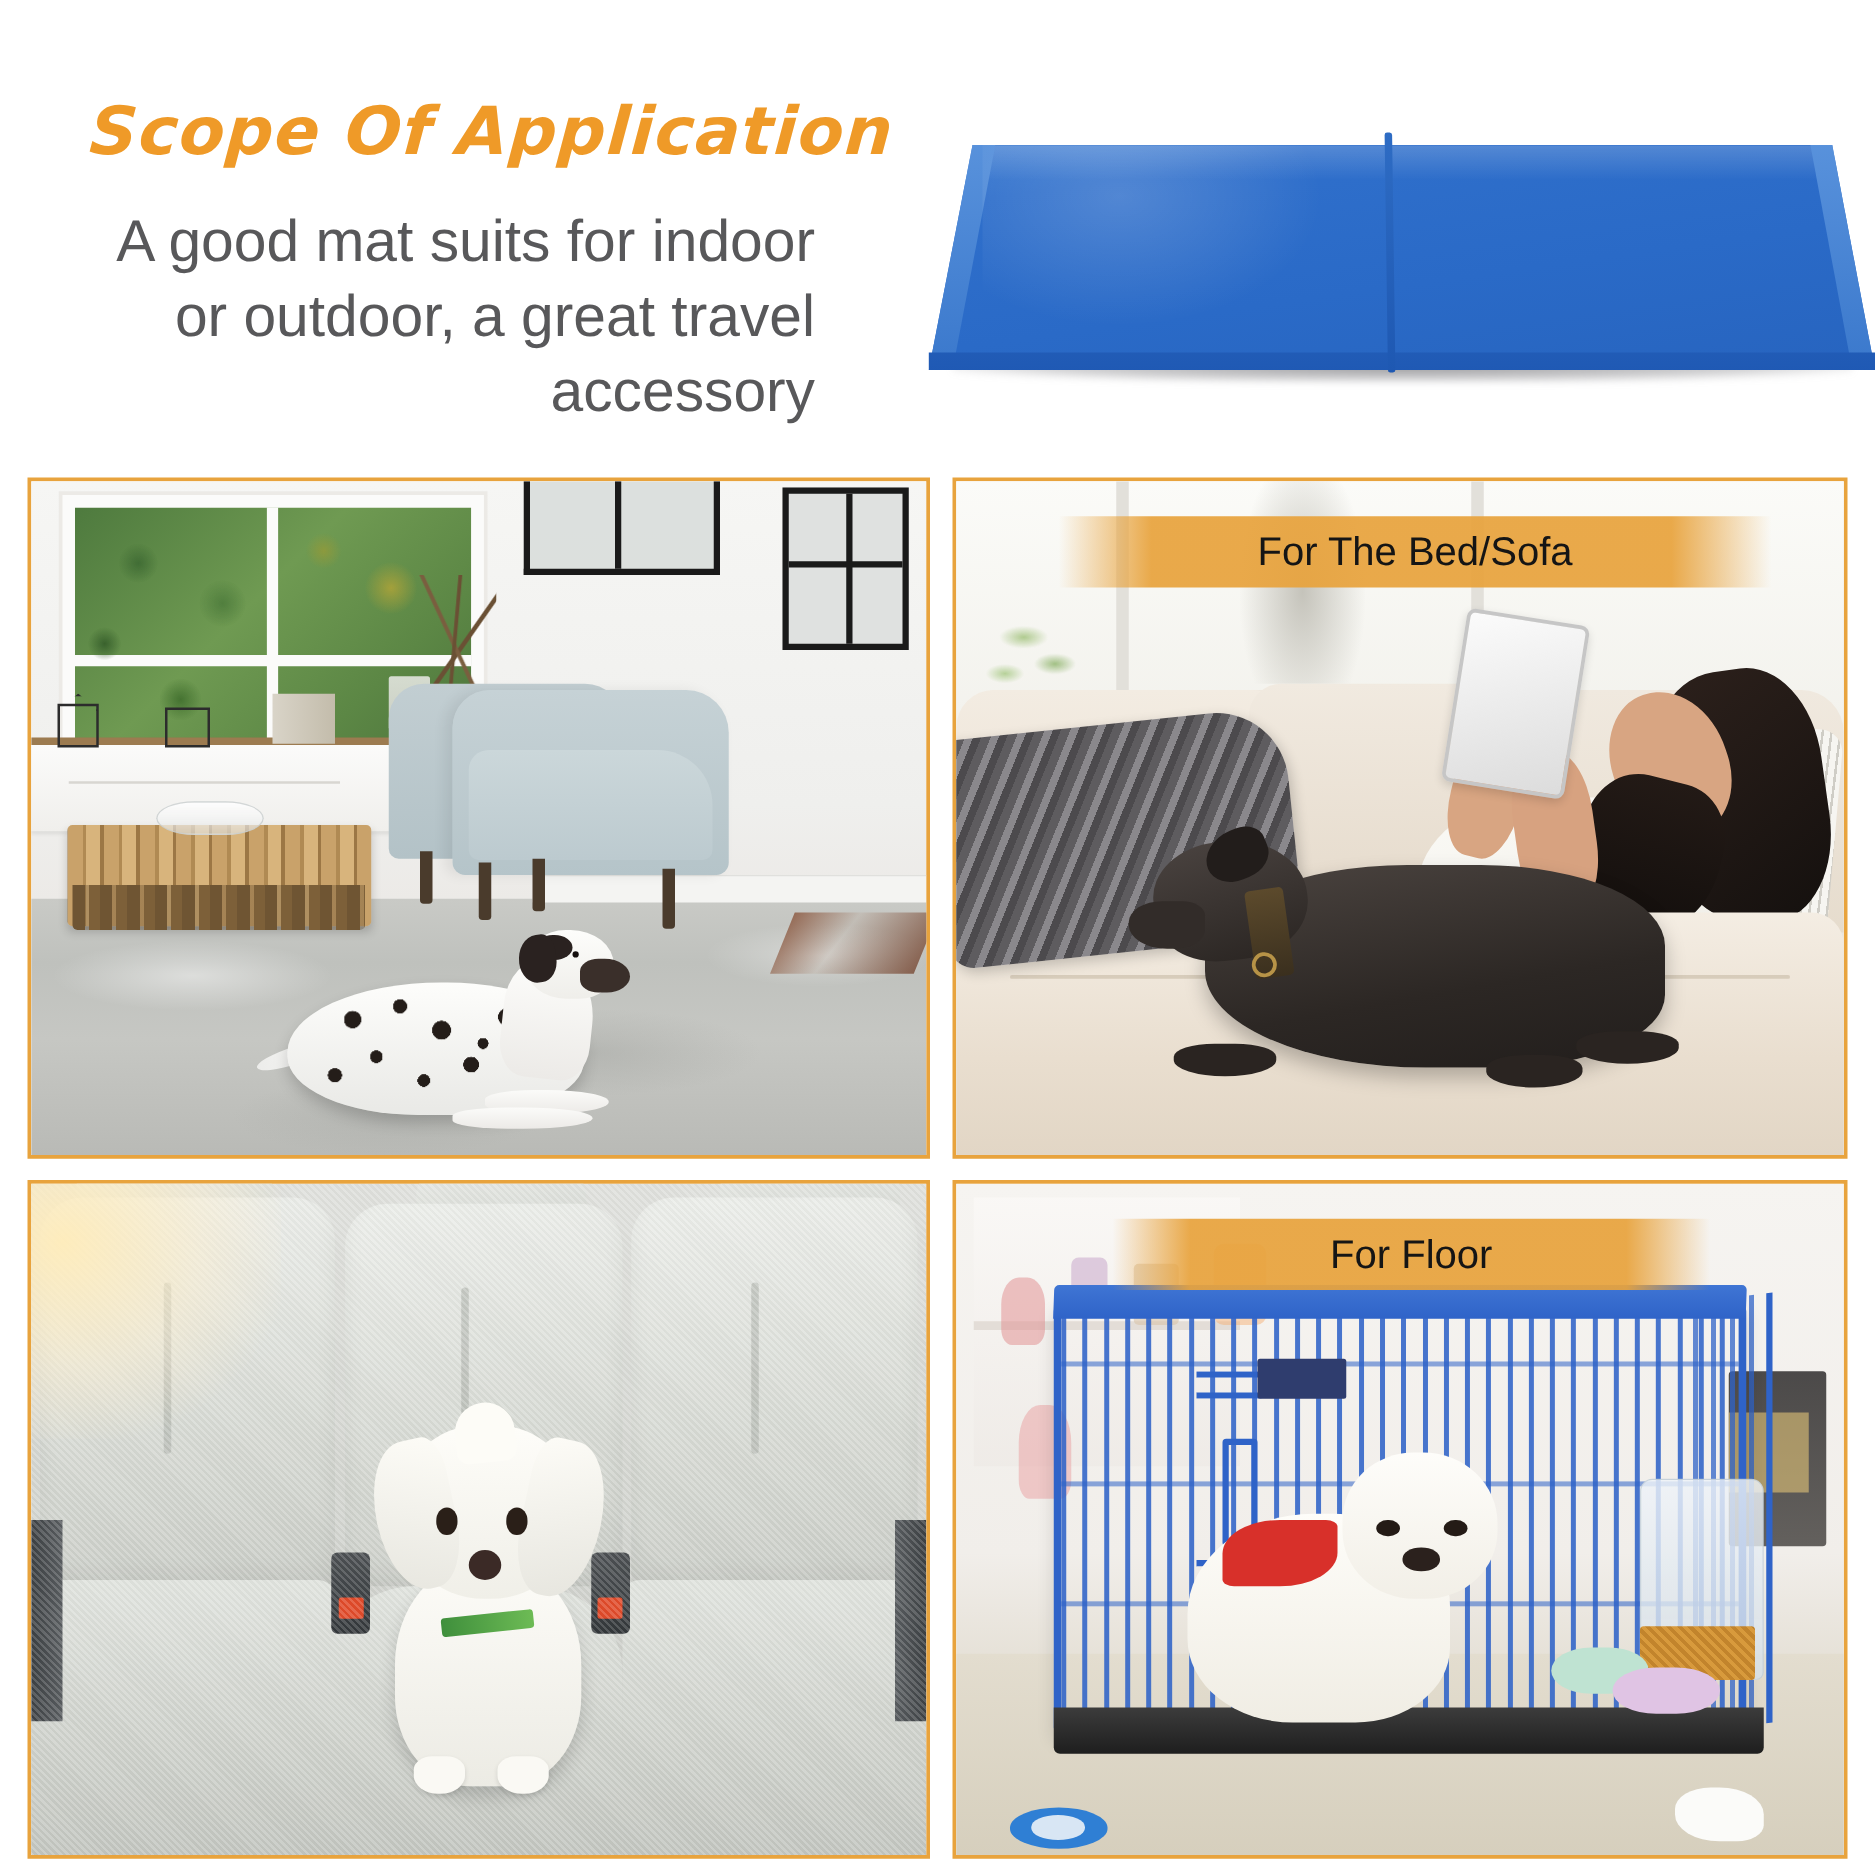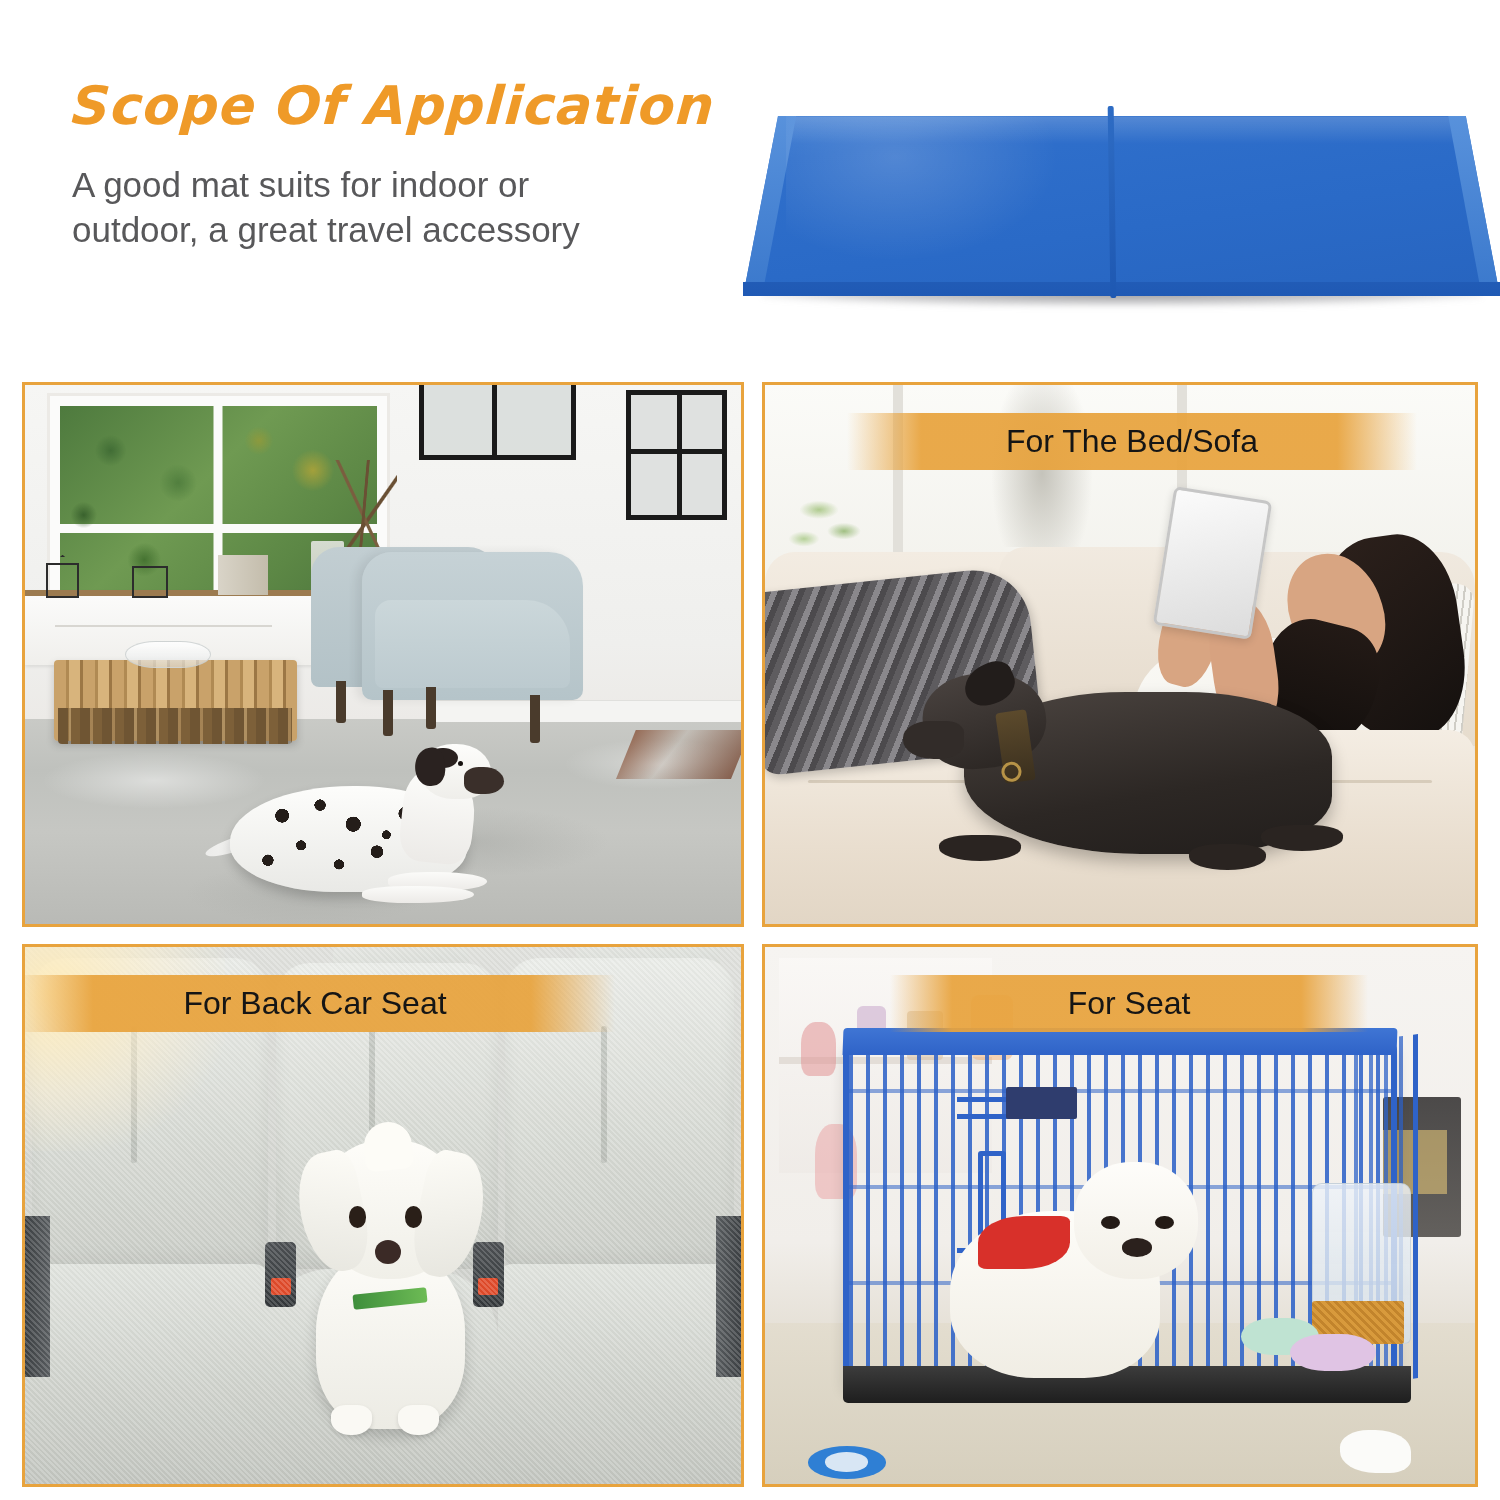--- a/index.html
+++ b/index.html
@@ -16,22 +16,23 @@
   .title {
     position:absolute; left:72px; top:75px;
     font-size:53px; font-weight:bold; font-style:italic;
     color:#ef9a28; letter-spacing:1px;
     font-family:"DejaVu Sans", sans-serif;
     white-space:nowrap;
     transform:skewX(-4deg);
   }
   .subtitle {
     position:absolute; left:72px; top:163px; width:580px;
-    font-size:35px; line-height:1.28; color:#58585a;
+    font-size:47px; line-height:1.28; color:#58585a;
     font-family:"Liberation Sans", sans-serif;
+    text-align:right;
   }
 
   
   .product { position:absolute; left:740px; top:88px; width:760px; height:250px; }
   .mat-wrap { position:absolute; left:0; top:0; width:760px; height:250px; }
   .mat-shadow {
     position:absolute; left:22px; top:196px; width:720px; height:22px;
     background:radial-gradient(ellipse at 50% 40%, rgba(90,90,95,.62) 0%, rgba(120,120,125,.35) 55%, rgba(255,255,255,0) 78%);
     filter:blur(3px);
   }
@@ -702,24 +703,20 @@
           <div class="malt-hair-l"></div>
           <div class="malt-hair-r"></div>
           <div class="malt-tuft"></div>
           <div class="malt-eye l"></div>
           <div class="malt-eye r"></div>
           <div class="malt-nose"></div>
           <div class="malt-paw l"></div>
           <div class="malt-paw r"></div>
         </div>
         <div class="p3-sun"></div>
-      </div>
-      <div class="banner b3">
-        <div class="bg"></div>
-        <div class="txt">For Back Car Seat</div>
       </div>
     </div>
 
     <div class="card c4">
       <div class="photo">
         <div class="p4-bg"></div>
         <div class="p4-shelf"></div>
         <div class="p4-blob1"></div>
         <div class="p4-blob2"></div>
         <div class="p4-blob3"></div>
@@ -746,18 +743,18 @@
         <div class="p4-latch"></div>
         <div class="p4-latch2"></div>
         <div class="p4-plate"></div>
         <div class="p4-bow"></div>
         <div class="p4-tray"></div>
         <div class="p4-toy"></div>
         <div class="p4-tissue"></div>
       </div>
       <div class="banner b4">
         <div class="bg"></div>
-        <div class="txt">For Seat</div>
+        <div class="txt">For Floor</div>
       </div>
     </div>
 
   </div>
 </div>
 
 </body></html>

